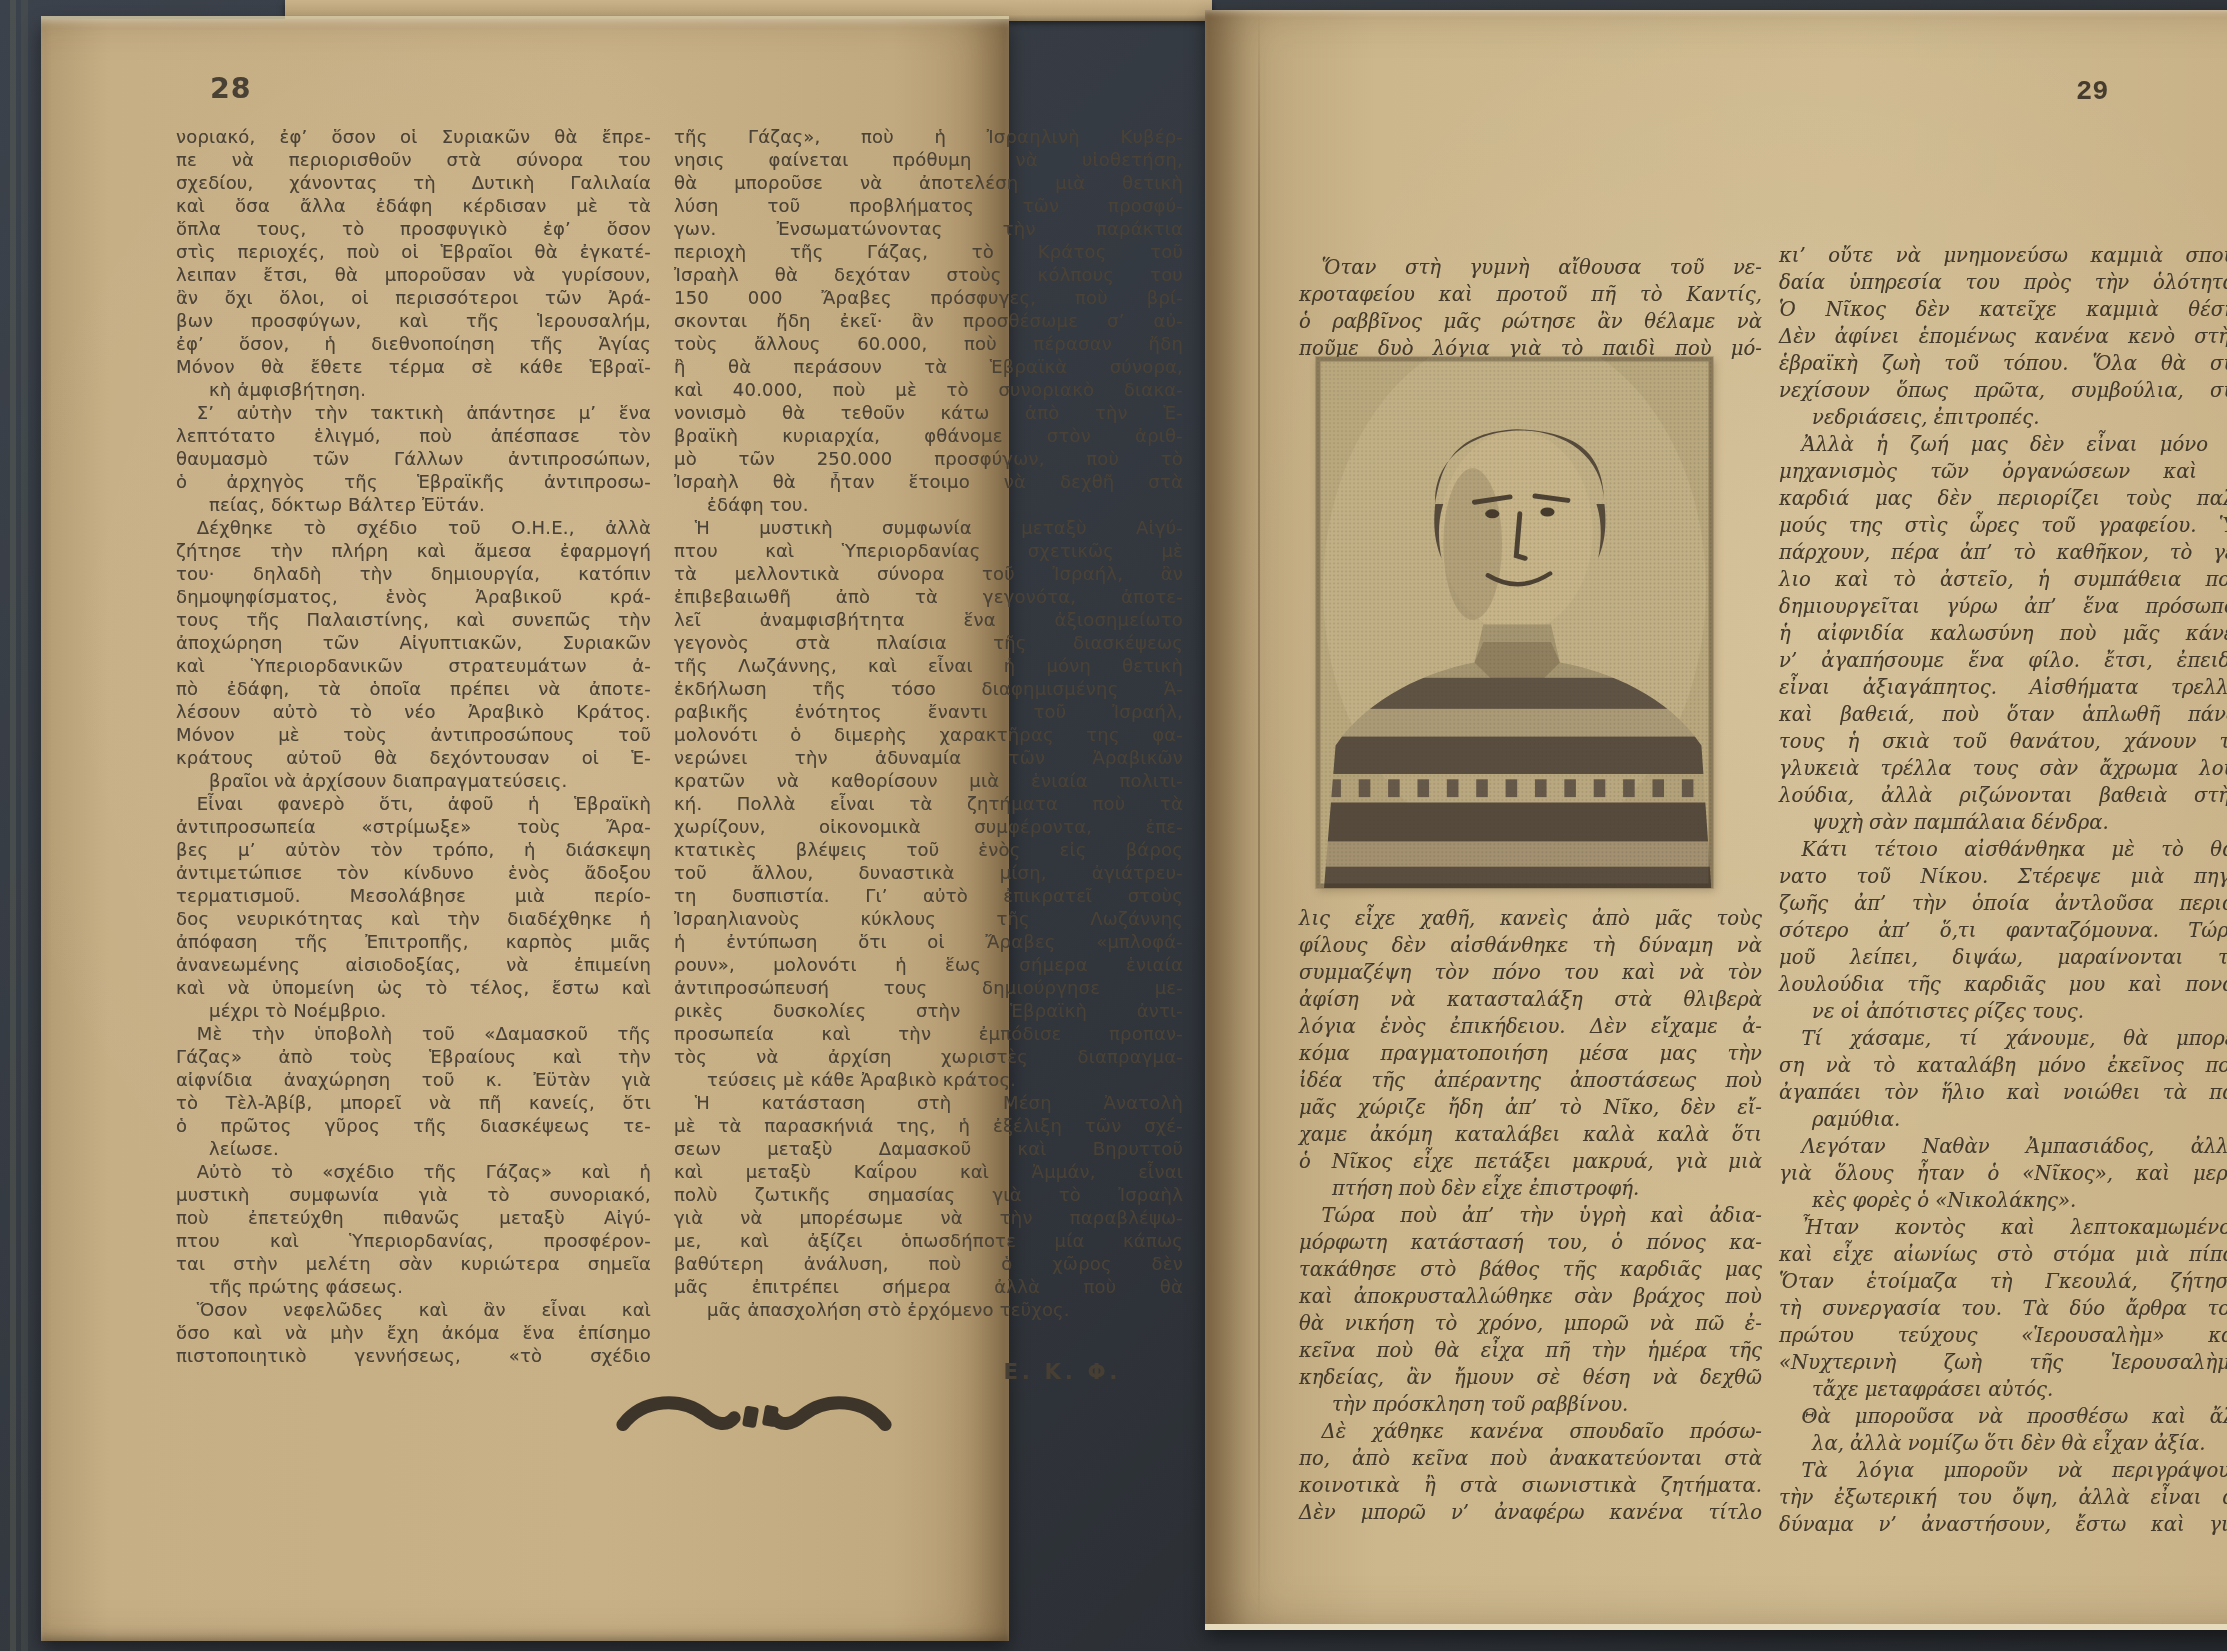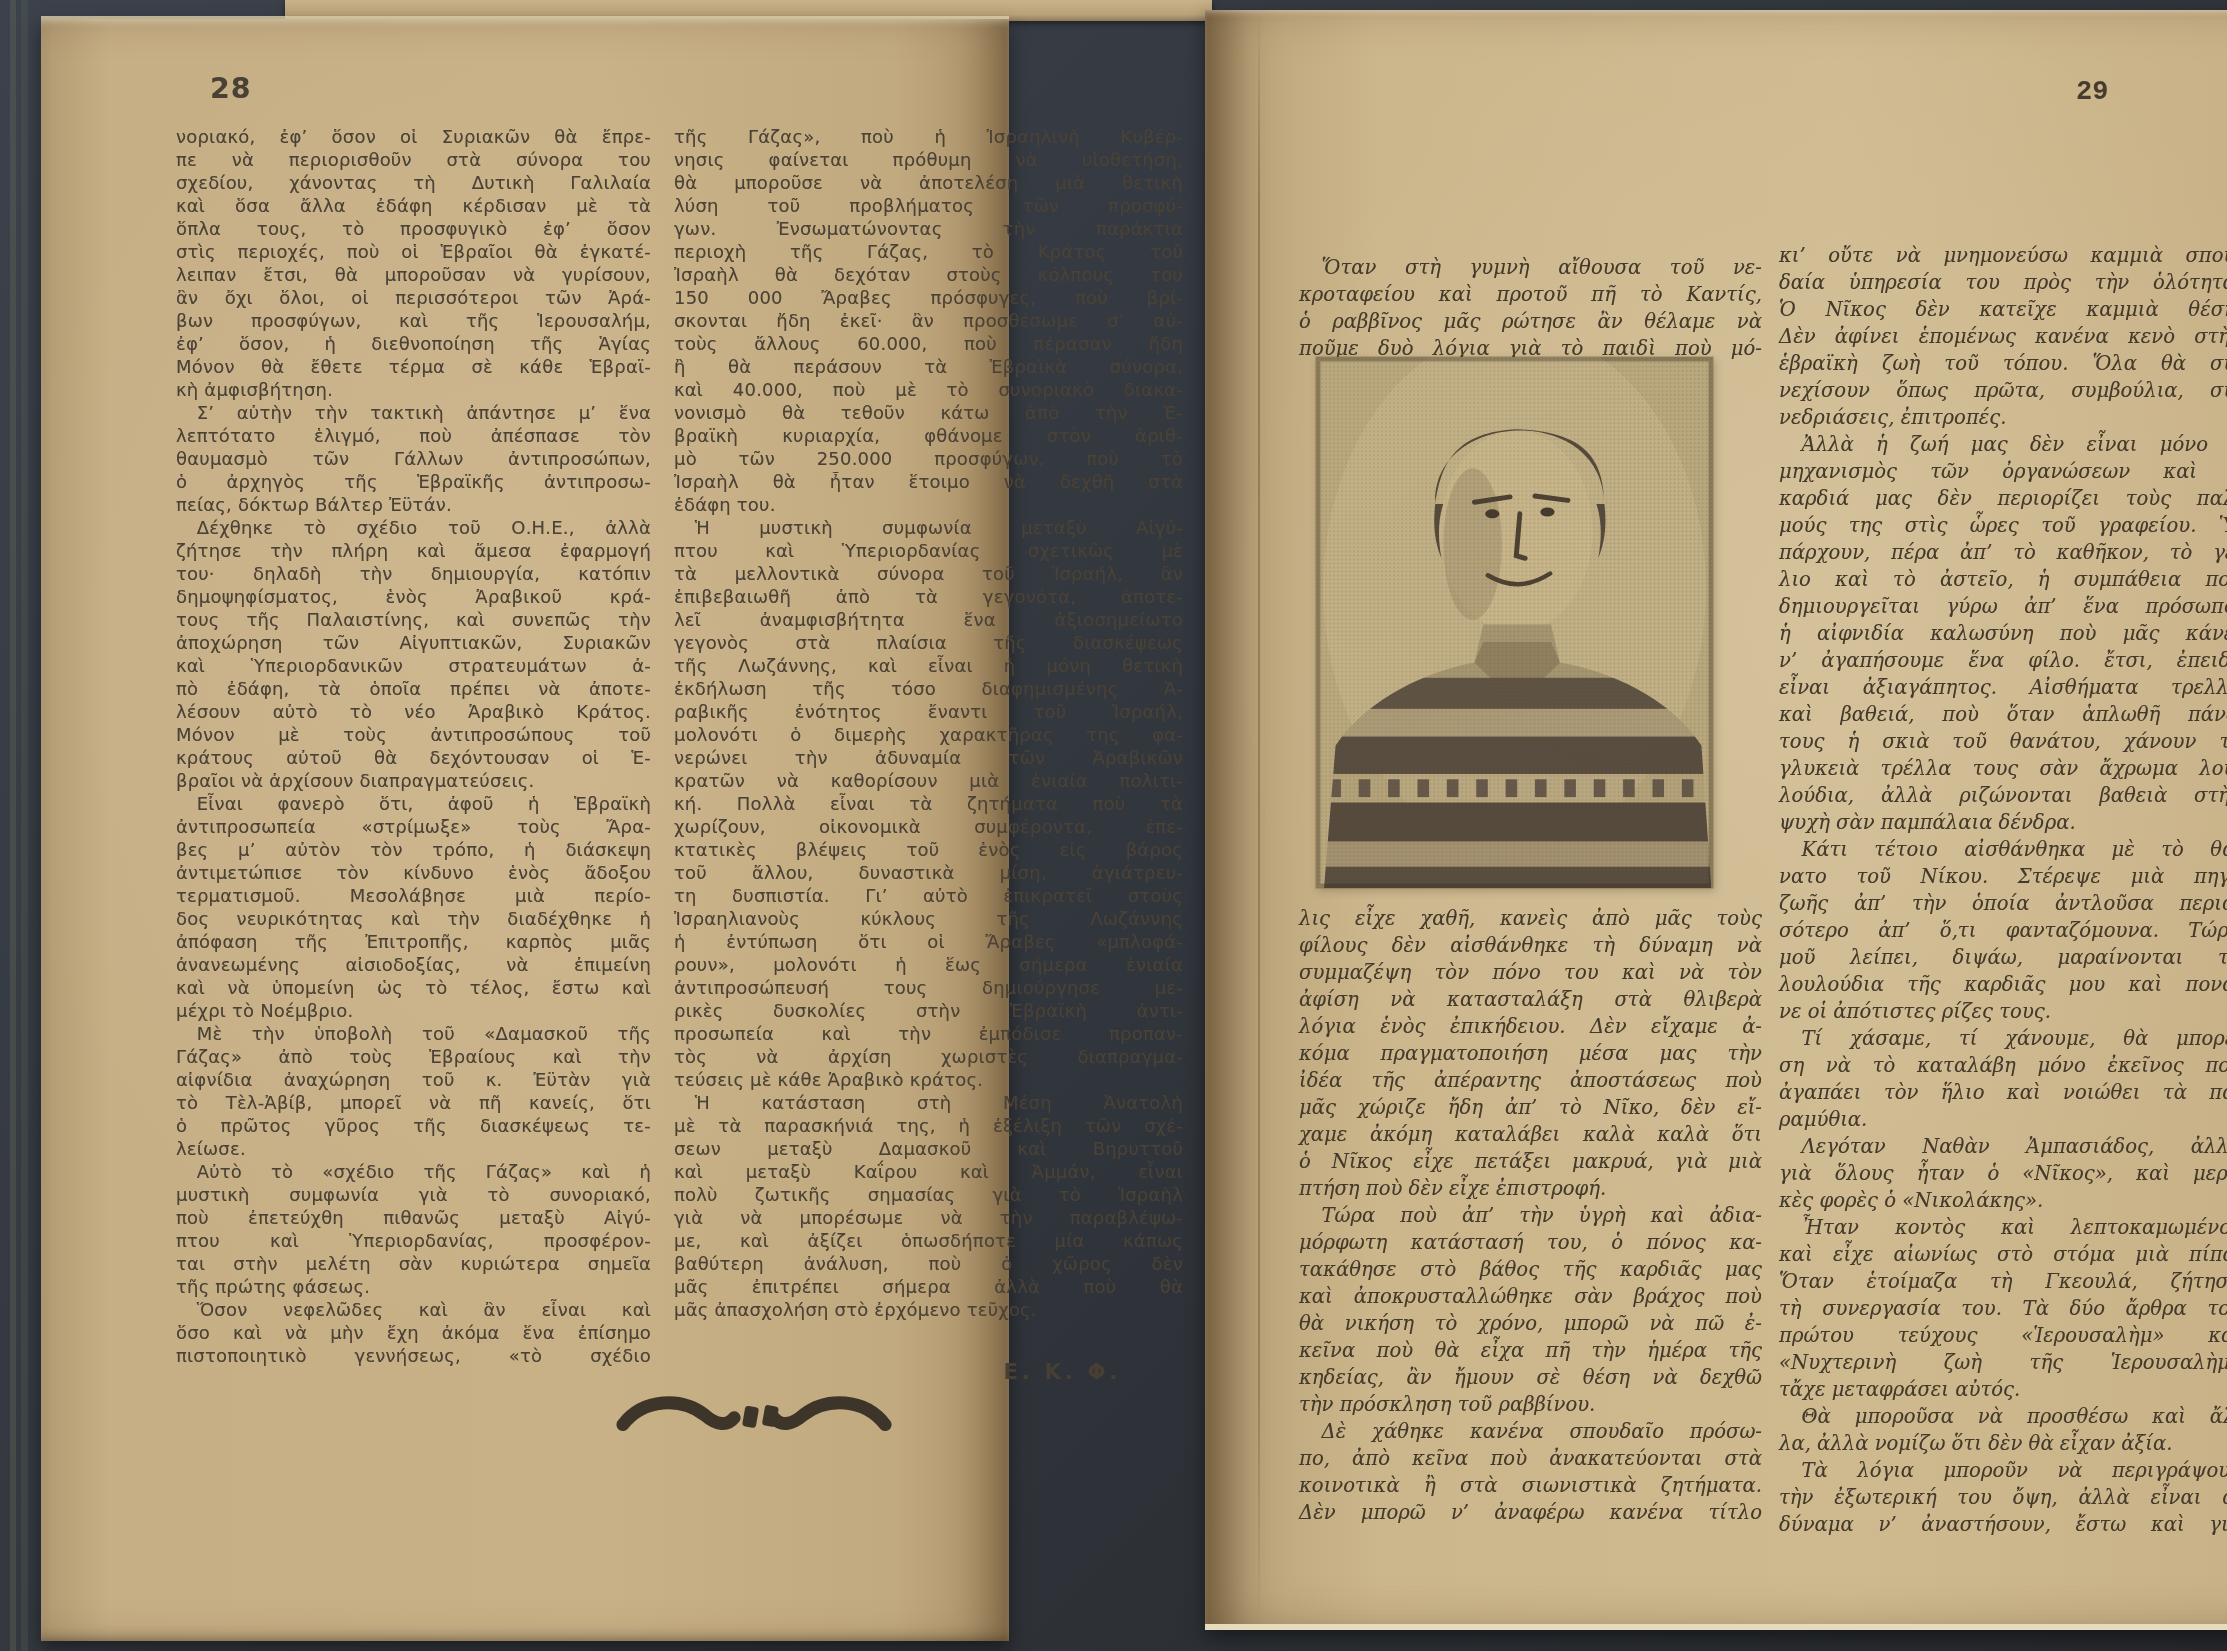--- a/index.html
+++ b/index.html
@@ -58,21 +58,21 @@
   
   .pageno{position:absolute;font-weight:bold;}
   .pageno-left{left:169px;top:53px;font-size:28.5px;letter-spacing:0.9px;color:#4a4135;}
   .pageno-right{left:871px;top:67px;font-size:27px;font-family:Liberation Mono, monospace;color:#453c2e;}
 
   .col{position:absolute;}
   .col .tl{
     text-align:justify;text-align-last:justify;
     white-space:normal;
   }
-  .col .tl.pend{text-align-last:left;}
+  .col .tl.pend{text-align-last:left;margin-left:33px;}
   .col .tl.ind{text-indent:1.15em;}
 
   .col-sans .tl{
     font-family:"DejaVu Sans",sans-serif;
     font-size:18px;line-height:23px;height:23px;
     letter-spacing:0.2px;color:#4a4236;
     text-shadow:0 0 0.4px rgba(74,66,54,.35);
   }
   .col-serif .tl{
     font-family:"DejaVu Serif",serif;font-style:italic;

